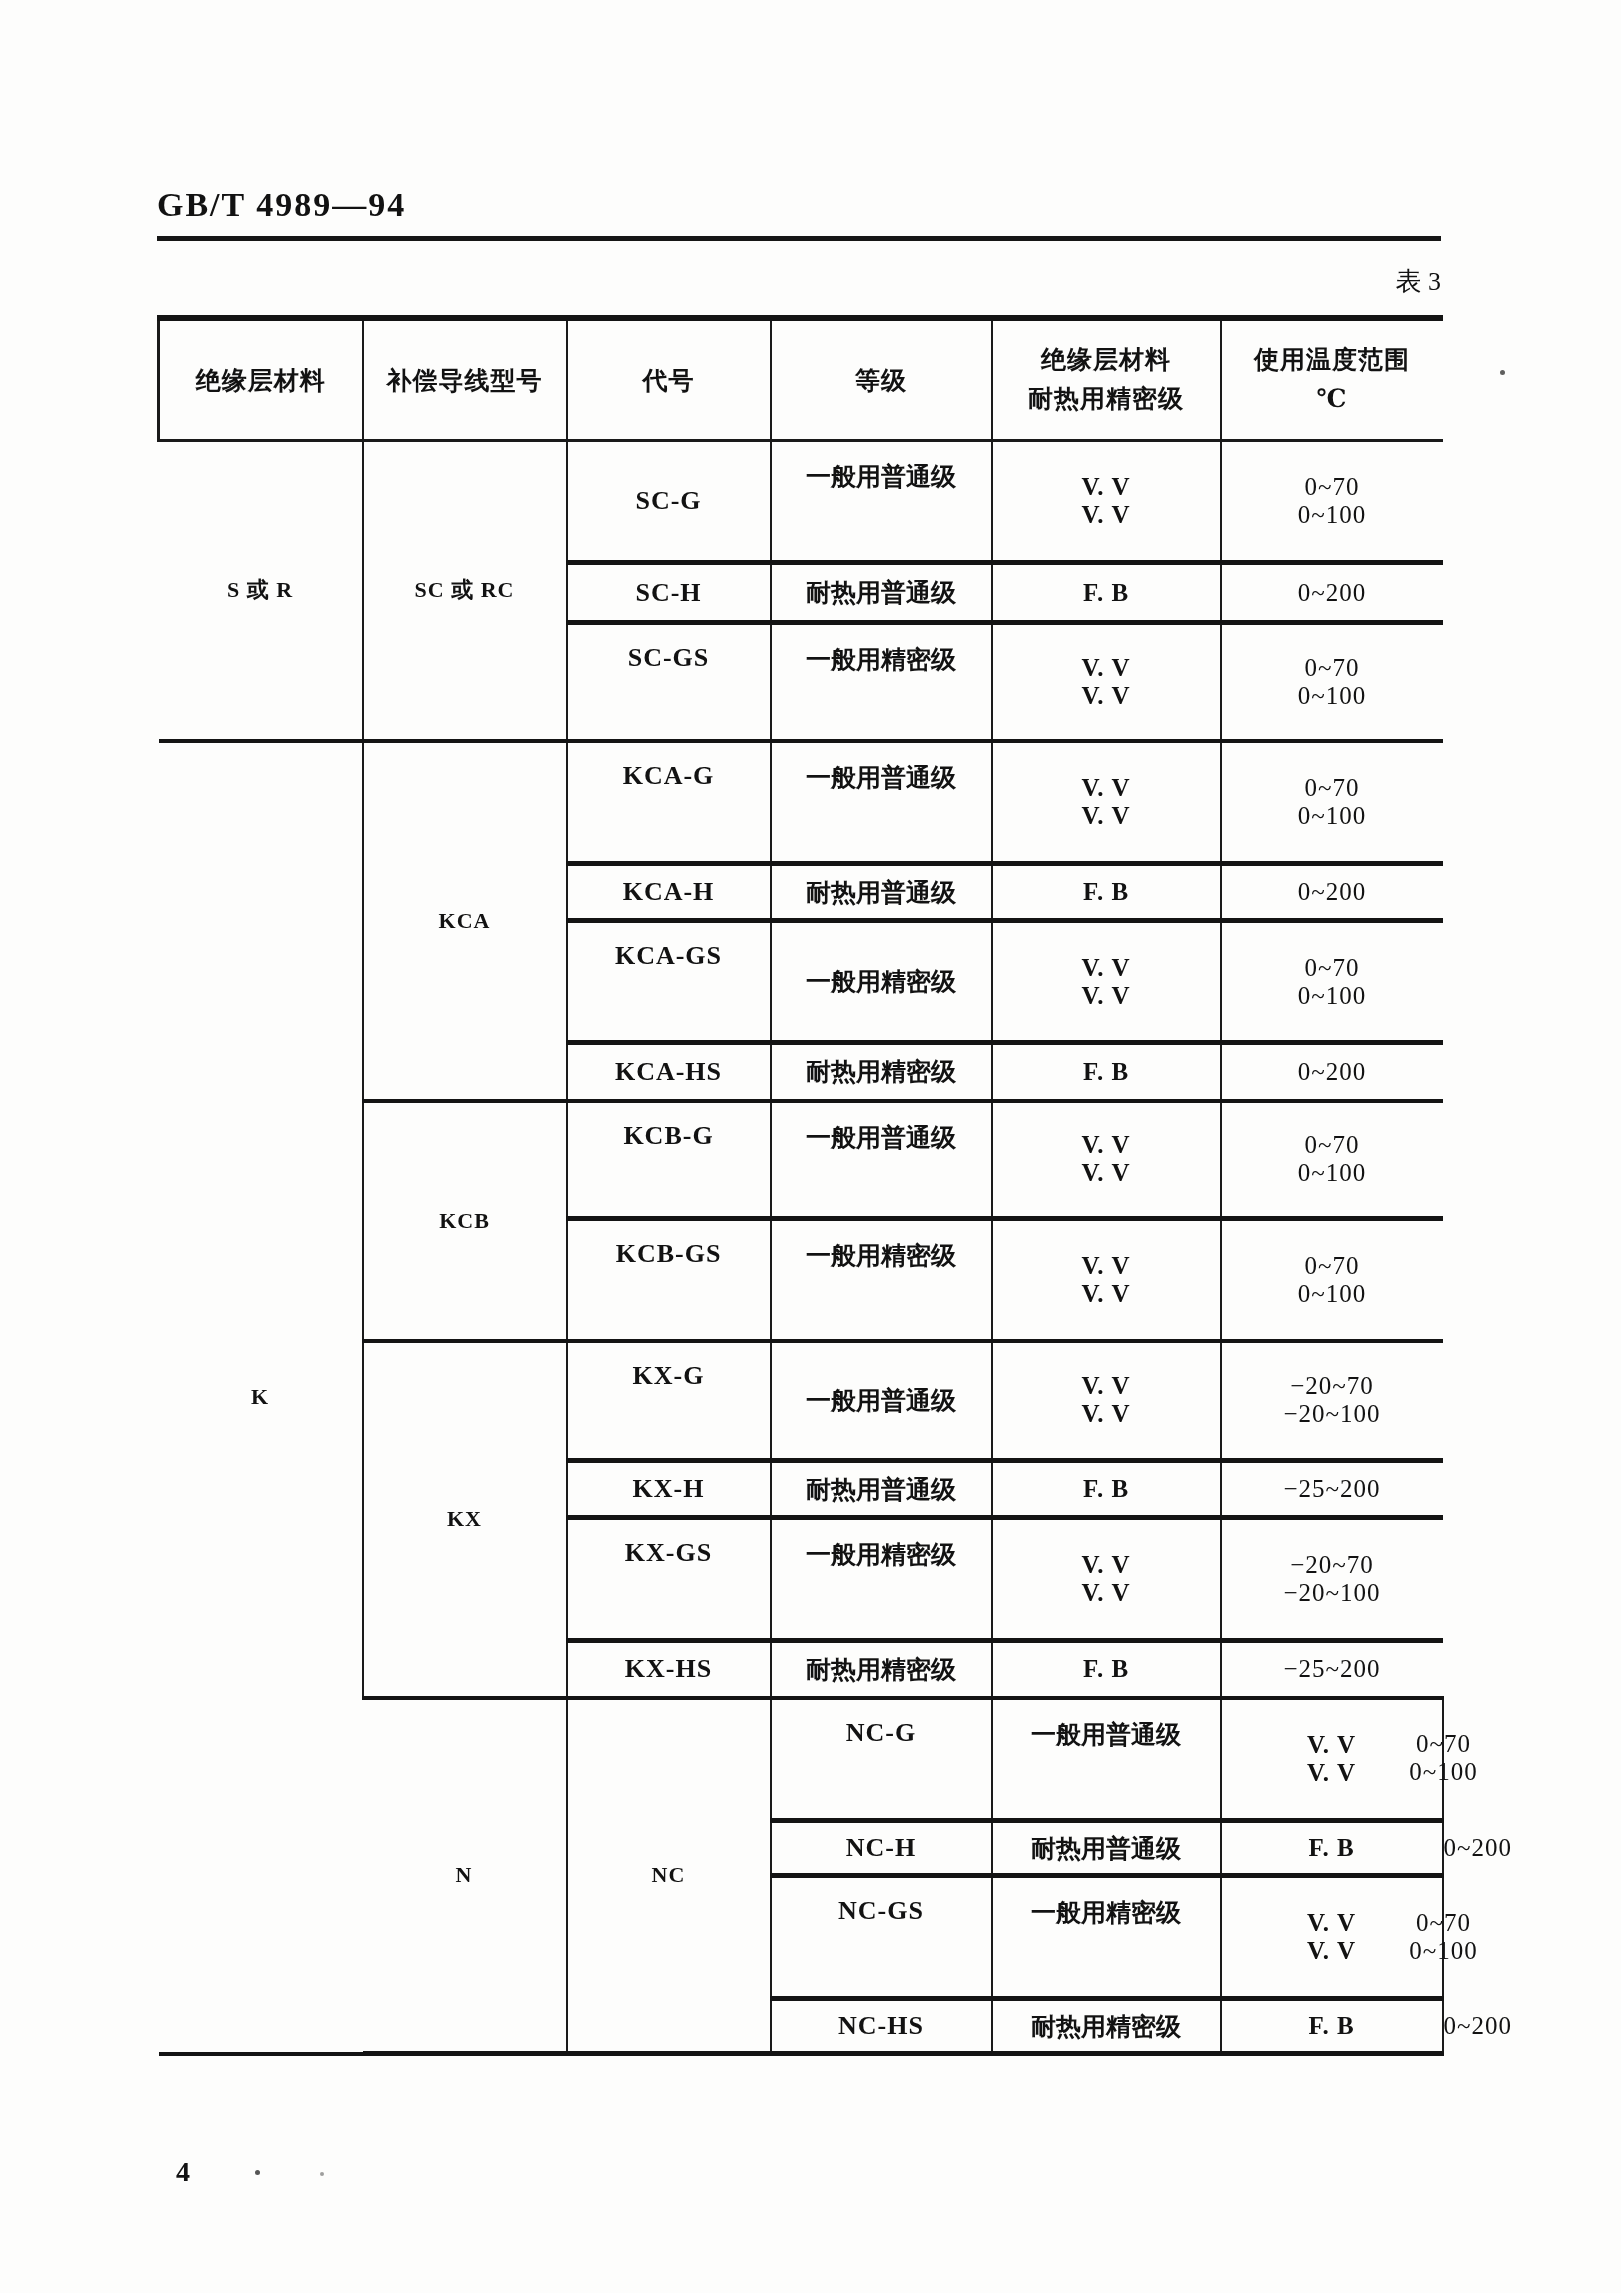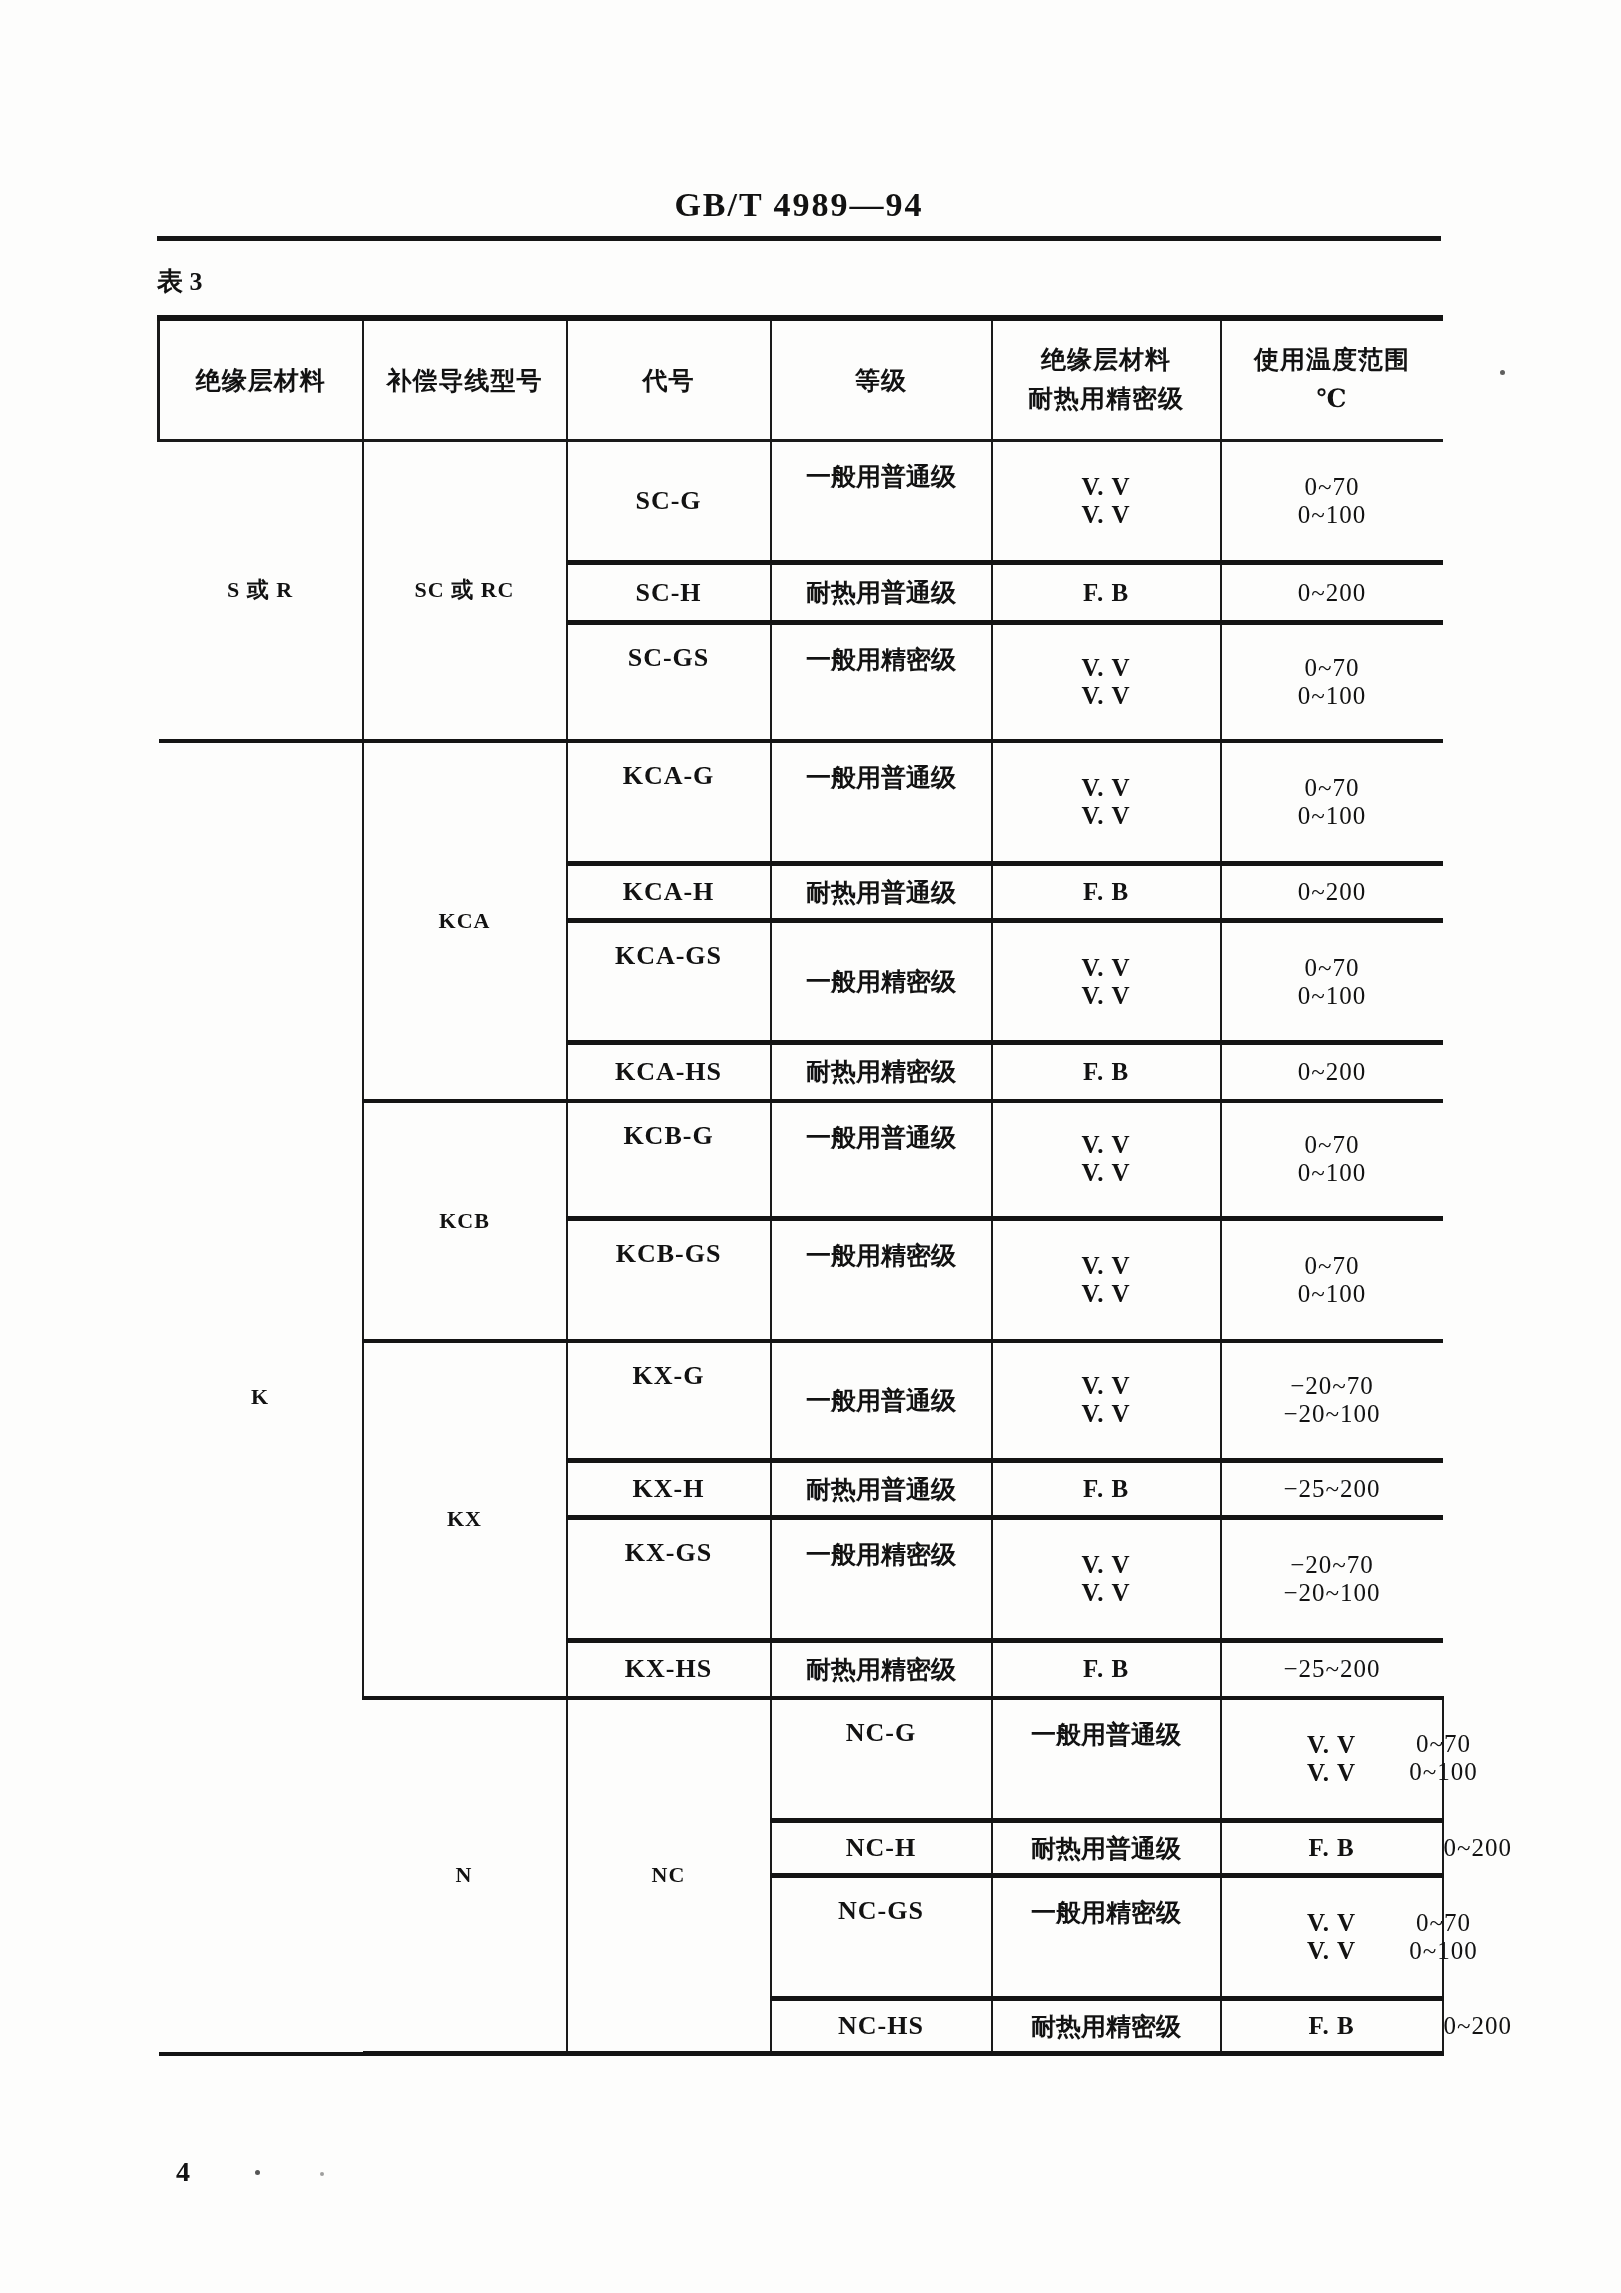--- a/index.html
+++ b/index.html
@@ -7,29 +7,29 @@
     width:1621px;height:2293px;
     background:#fdfdfc;
     position:relative;
     overflow:hidden;
     font-family:"Liberation Serif","DejaVu Serif",serif;
     color:#121212;
   }
   
   .std-number{
     position:absolute;left:157px;top:186px;width:1284px;
-    text-align:center;font-size:34px;font-weight:700;letter-spacing:2px;
+    text-align:left;font-size:34px;font-weight:700;letter-spacing:2px;
   }
   .page-rule{
     position:absolute;left:157px;top:236px;width:1284px;height:5px;
     background:#161616;
   }
   .tbl-caption{
     position:absolute;left:157px;top:264px;width:1284px;
-    text-align:left;font-size:26px;font-weight:700;
+    text-align:right;font-size:26px;font-weight:400;
   }
   .page-number{
     position:absolute;left:176px;top:2156px;
     font-size:28px;font-weight:700;
   }
   .speck{position:absolute;background:#2a2a2a;border-radius:50%;}
   .speck.s1{left:1500px;top:370px;width:5px;height:5px;opacity:.75;}
   .speck.s2{left:255px;top:2170px;width:5px;height:5px;opacity:.8;}
   .speck.s3{left:320px;top:2172px;width:4px;height:4px;opacity:.45;}
 

